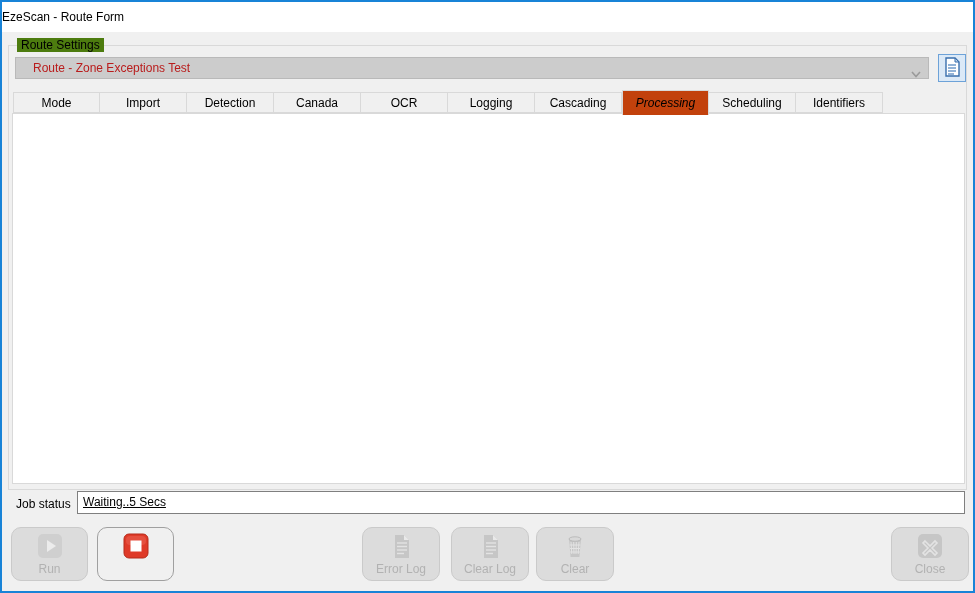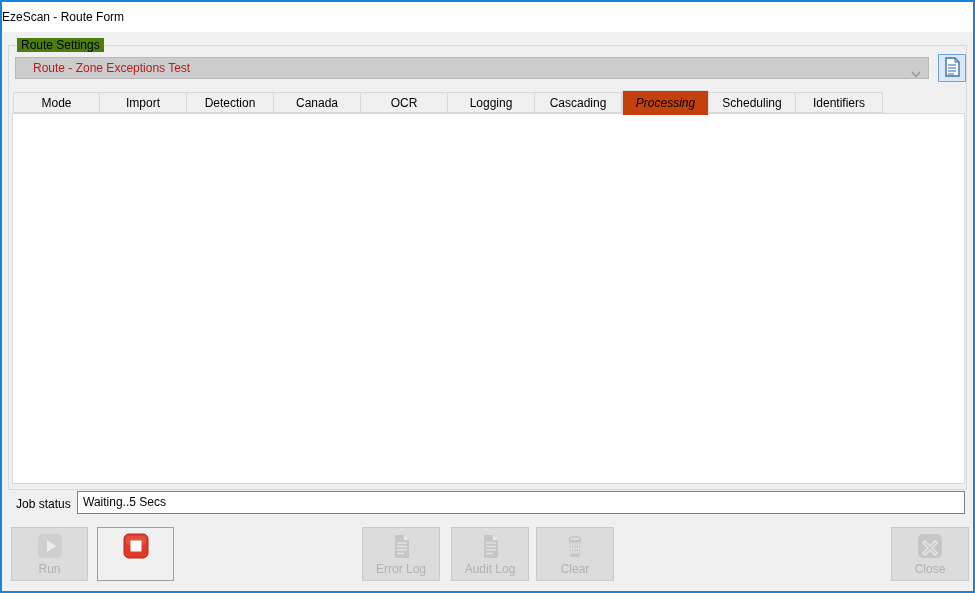--- a/index.html
+++ b/index.html
@@ -58,25 +58,25 @@
   .fcol{width:99px;}
   .fsec-h{font-size:4px;font-weight:700;margin:3px 0 2px 0;color:#111;}
   .fsec ul{margin:0 0 2px 0;padding:0;list-style:none;}
   .fsec li{font-size:3.6px;line-height:1.35;color:#1f1f1f;position:relative;padding-left:4.5px;margin-bottom:0.6px;}
   .fsec li::before{content:"○";position:absolute;left:0;top:0;font-size:3px;}
   .doc-footer{position:absolute;bottom:13px;left:50%;transform:translateX(-50%);width:66px;border-top:1px solid #8a8a8a;}
 
   
   .job-label{left:14px;top:495px;}
   .job-input{left:75px;top:489px;width:888px;height:23px;background:#fff;border:1px solid #7f7f7f;
-    box-sizing:border-box;line-height:21px;padding:0 5px;}
+    box-sizing:border-box;line-height:21px;padding:0 5px;text-decoration:underline;}
 
   
   .btn{top:525px;width:78px;height:54px;box-sizing:border-box;display:flex;flex-direction:column;
-    align-items:center;justify-content:space-between;padding:5px 0 4px 0;}
+    align-items:center;justify-content:space-between;padding:5px 0 4px 0;border-radius:10px;}
   .btn.disabled{background:#dcdcdc;border:1px solid #cacaca;color:#b2b2b2;}
   .btn.enabled{background:#f0f0f0;border:1px solid #a0a0a0;color:#000;gap:36px;}
   .btn svg{display:block;}
 </style>
 </head>
 <body>
 
 <div class="window">
 
   <div class="abs titlebar">
@@ -285,21 +285,21 @@
         <path d="M9 2 h9 l5 5 v18 h-14 z" fill="#c6c6c6"></path>
         <path d="M18 2 l5 5 h-5 z" fill="#e9e9e9"></path>
         <g stroke="#e3e3e3" stroke-width="1.4">
           <line x1="11" y1="10" x2="21" y2="10"></line>
             <line x1="11" y1="13.5" x2="21" y2="13.5"></line>
           <line x1="11" y1="17" x2="21" y2="17"></line>
             <line x1="11" y1="20.5" x2="18" y2="20.5"></line>
         </g>
       </svg>
     </span>
-    <span>Audit Log</span>
+    <span>Clear Log</span>
   </div>
 
   <div class="abs btn disabled" style="left:534px;">
     <span>
       <svg width="30" height="28" viewBox="0 0 30 28">
         <path d="M9 6 h12 l-1.6 18 h-8.8 z" fill="#c6c6c6"></path>
         <ellipse cx="15" cy="6" rx="6" ry="2.2" fill="#d9d9d9" stroke="#b3b3b3" stroke-width="0.8"></ellipse>
         <g stroke="#e3e3e3" stroke-width="1">
           <line x1="11" y1="9" x2="11.8" y2="21"></line>
             <line x1="13.7" y1="9" x2="14" y2="21"></line>

